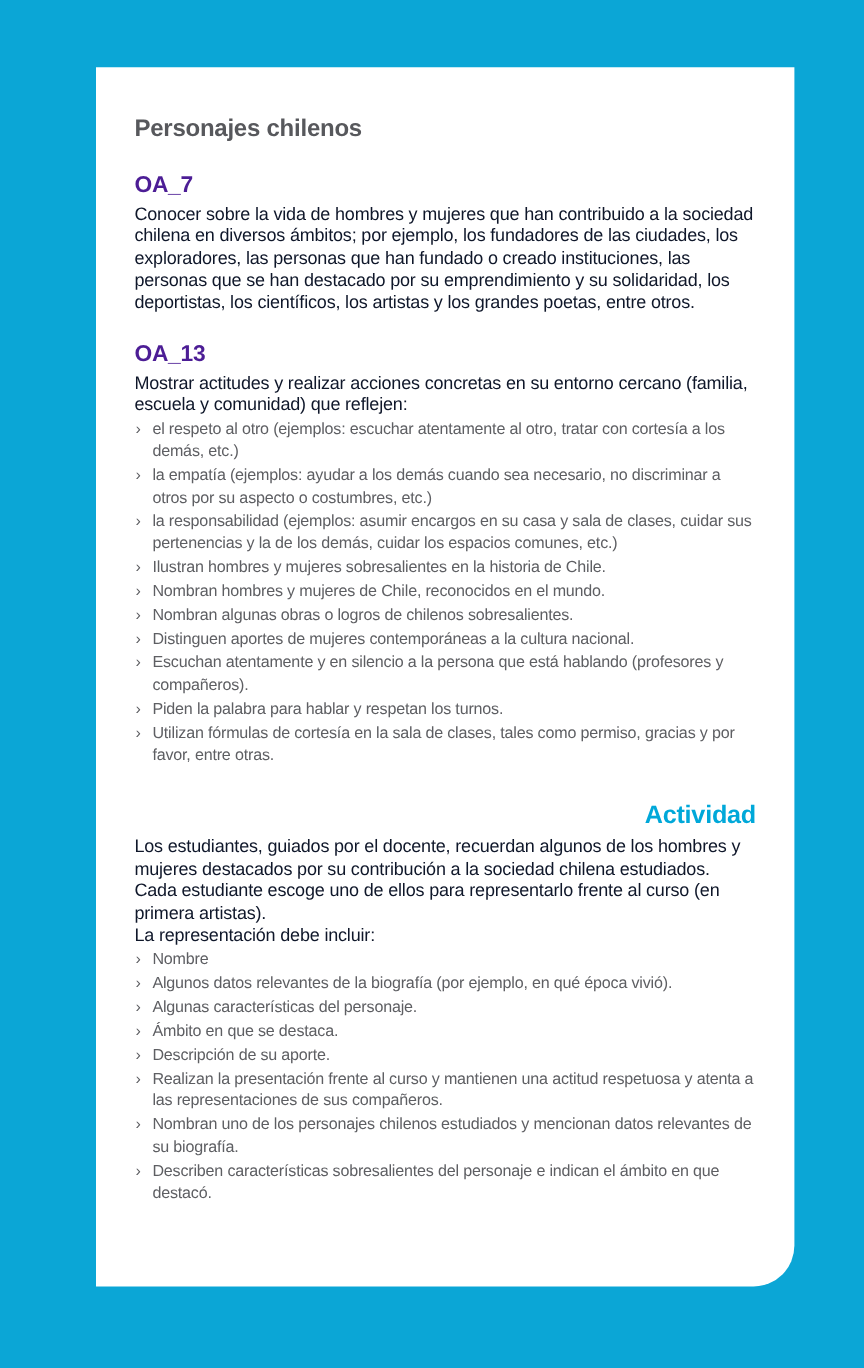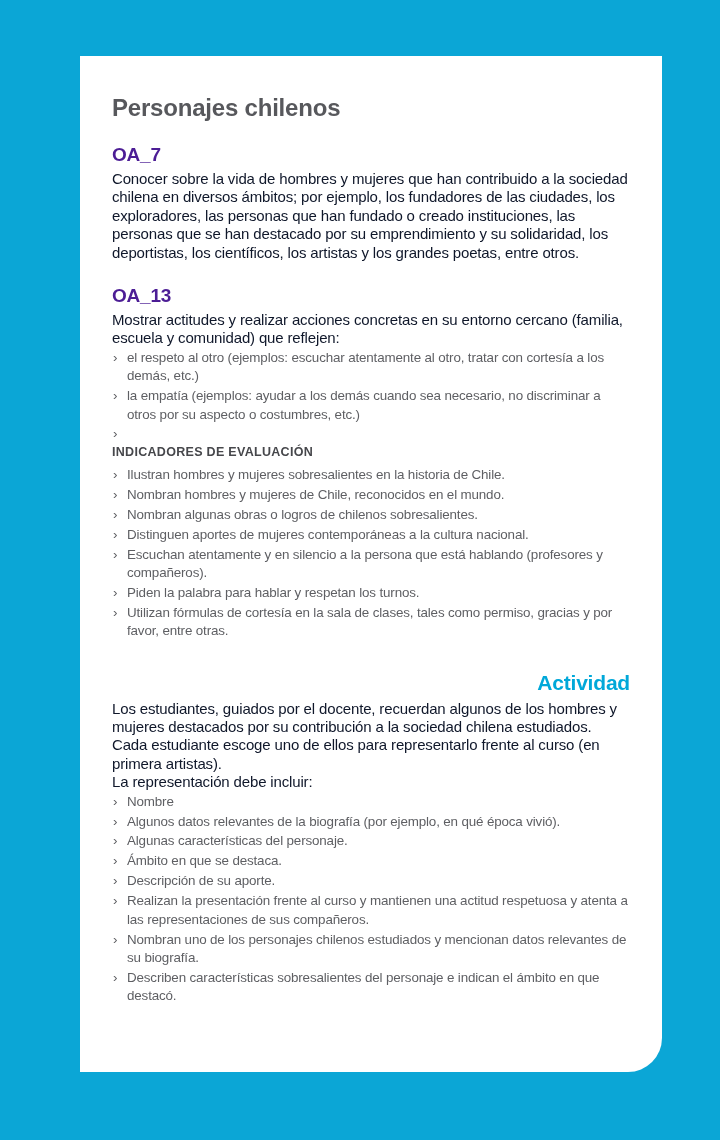--- a/index.html
+++ b/index.html
@@ -15,21 +15,21 @@
     left: 80px; top: 56px;
     width: 582px; height: 1016px;
     background: #ffffff;
     border-radius: 0 0 34px 0;
     padding: 0 32px;
     box-sizing: border-box;
     overflow: hidden;
   }
   .page-title {
     margin: 38px 0 0 0;
-    font-size: 24px;
+    font-size: 20px;
     line-height: 27px;
     font-weight: 700;
     color: #57585c;
     letter-spacing: -0.2px;
   }
   .doc-section { margin: 0; }
   h2 { margin: 0; padding: 0; }
   .h-oa {
     margin: 23px 0 5px 0;
     font-size: 19px;
@@ -91,25 +91,24 @@
 <section class="doc-section">
       <h2 class="h-oa">OA_7</h2>
       <p class="body-text">Conocer sobre la vida de hombres y mujeres que han contribuido a la sociedad chilena en diversos ámbitos; por ejemplo, los fundadores de las ciudades, los exploradores, las personas que han fundado o creado instituciones, las personas que se han destacado por su emprendimiento y su solidaridad, los deportistas, los científicos, los artistas y los grandes poetas, entre otros.</p>
     </section>
     <section class="doc-section">
       <h2 class="h-oa">OA_13</h2>
       <p class="body-text">Mostrar actitudes y realizar acciones concretas en su entorno cercano (familia, escuela y comunidad) que reflejen:</p>
       <ul class="bullet-list">
         <li><span class="marker">›</span><span>el respeto al otro (ejemplos: escuchar atentamente al otro, tratar con cortesía a los demás, etc.)</span></li>
         <li><span class="marker">›</span><span>la empatía (ejemplos: ayudar a los demás cuando sea necesario, no discriminar a otros por su aspecto o costumbres, etc.)</span></li>
-        <li><span class="marker">›</span></li>
+        <li><span class="marker">›</span><span>la responsabilidad (ejemplos: asumir encargos en su casa y sala de clases, cuidar sus pertenencias y la de los demás, cuidar los espacios comunes, etc.)</span></li>
       </ul>
     </section>
     <section class="doc-section">
-      <h2 class="h-sub">INDICADORES DE EVALUACIÓN</h2>
       <ul class="bullet-list">
         <li><span class="marker">›</span><span>Ilustran hombres y mujeres sobresalientes en la historia de Chile.</span></li>
         <li><span class="marker">›</span><span>Nombran hombres y mujeres de Chile, reconocidos en el mundo.</span></li>
         <li><span class="marker">›</span><span>Nombran algunas obras o logros de chilenos sobresalientes.</span></li>
         <li><span class="marker">›</span><span>Distinguen aportes de mujeres contemporáneas a la cultura nacional.</span></li>
         <li><span class="marker">›</span><span>Escuchan atentamente y en silencio a la persona que está hablando (profesores y compañeros).</span></li>
         <li><span class="marker">›</span><span>Piden la palabra para hablar y respetan los turnos.</span></li>
         <li><span class="marker">›</span><span>Utilizan fórmulas de cortesía en la sala de clases, tales como permiso, gracias y por favor, entre otras.</span></li>
       </ul>
     </section>

